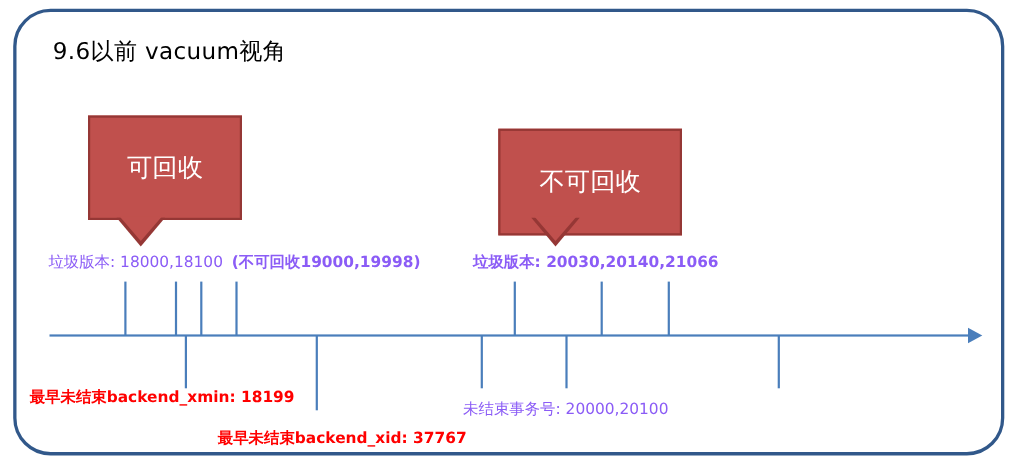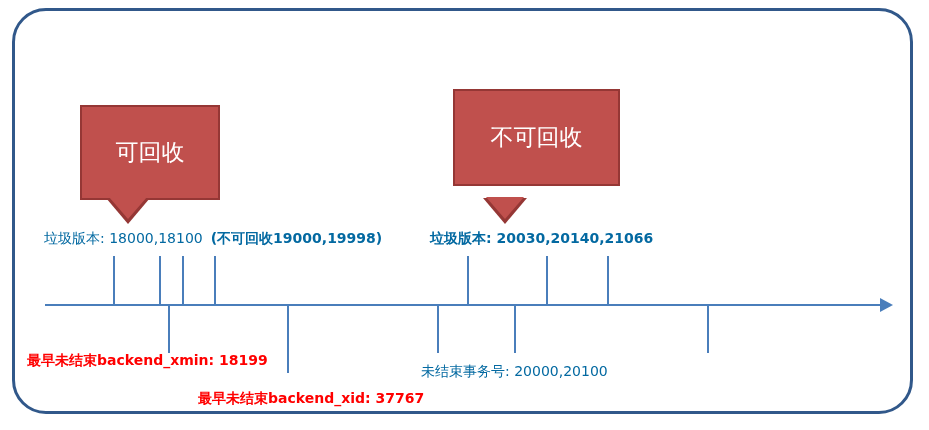--- a/index.html
+++ b/index.html
@@ -90,21 +90,21 @@
   .tick {
     position: absolute;
     background: #4A7EBB;
     width: 2px;
   }
   
   .lbl {
     position: absolute;
     white-space: nowrap;
     font-size: 14px;
-    color: #0369a1;
+    color: #8b5cf6;
   }
   .lbl-bold {
     font-weight: bold;
   }
   .lbl-red {
     position: absolute;
     white-space: nowrap;
     font-size: 14px;
     color: #FF0000;
     font-weight: bold;
@@ -116,28 +116,29 @@
     font-weight: bold;
   }
 </style>
 </head>
 <body>
 
 <div id="slide">
 
   <div class="frame"></div>
 
+  <div class="title">9.6以前 vacuum视角</div>
 
   <div class="callout" style="left:80px; top:105px; width:140px; height:95px;">
     <div class="ctext">可回收</div>
   </div>
   <div class="tail-border" style="left:106px; top:198px;"></div>
   <div class="tail-fill" style="left:109px; top:197px;"></div>
 
-  <div class="callout" style="left:453px; top:89px; width:167px; height:97px;">
+  <div class="callout" style="left:453px; top:117px; width:167px; height:97px;">
     <div class="ctext">不可回收</div>
   </div>
   <div class="tail-border" style="left:483px; top:198px;"></div>
   <div class="tail-fill" style="left:486px; top:197px;"></div>
 
   <div class="lbl" style="left:44px; top:230px;">
     <span class="light">垃圾版本: </span><span class="light">18000,18100</span><span class="heavy" style="margin-left:8px;">(不可回收19000,19998)</span>
   </div>
 
   <div class="lbl lbl-bold" style="left:430px; top:230px;text-align:right;">

